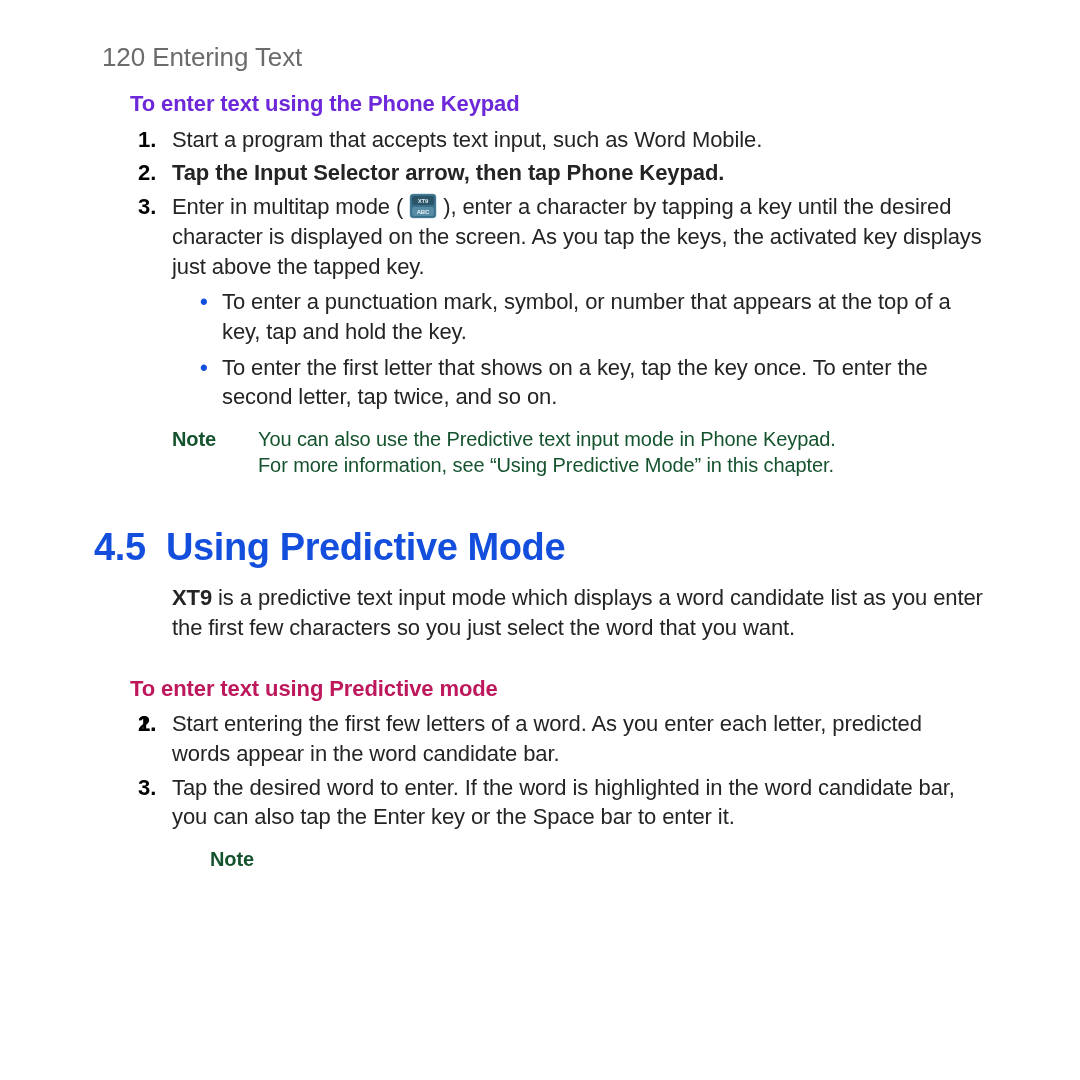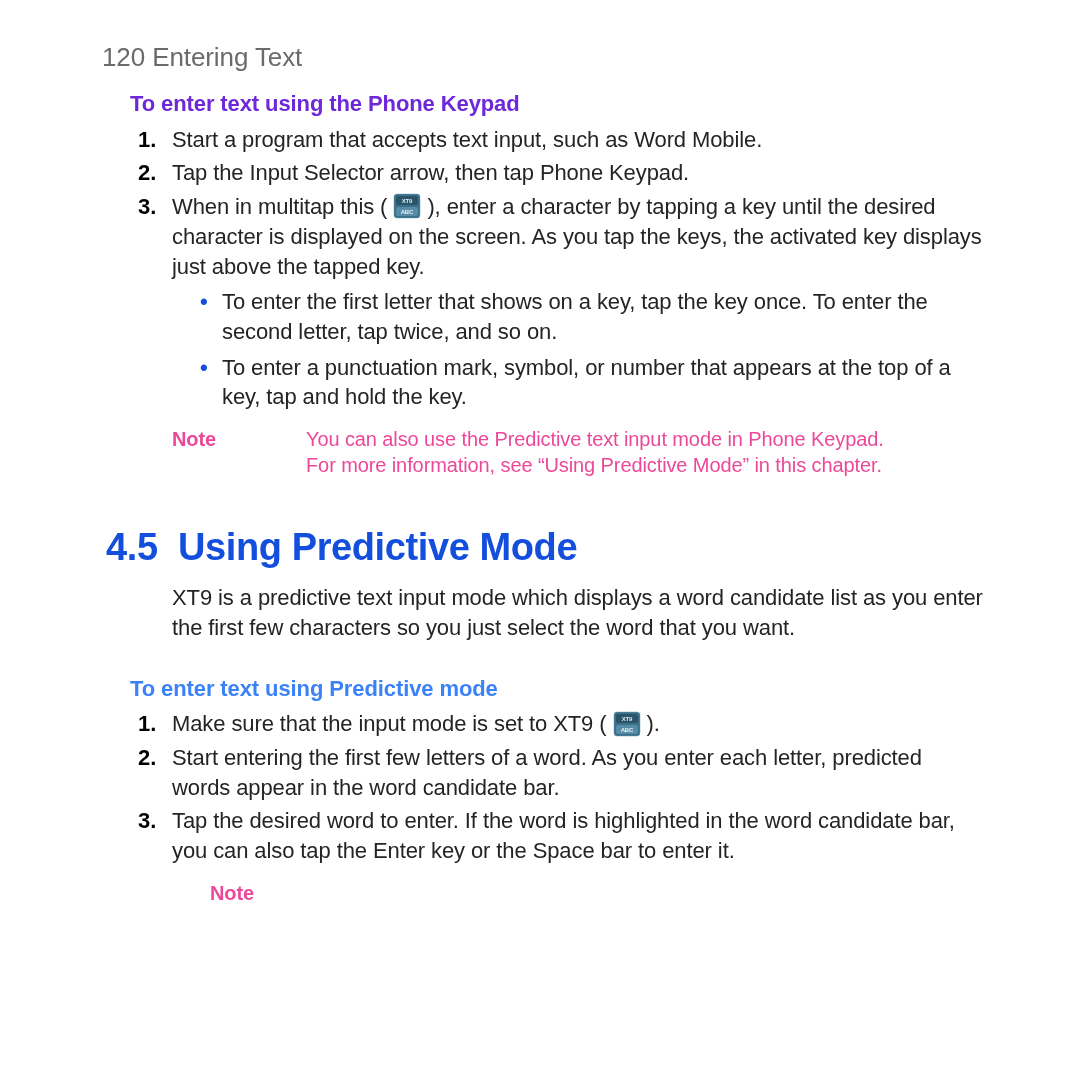--- a/index.html
+++ b/index.html
@@ -7,31 +7,31 @@
     .page-head { font-size: 26px; color: #6b6b6b; margin-bottom: 14px; padding-left: 8px; }
     .head-num { display: inline-block; min-width: 40px; }
     .sub1 { color: #6d28d9; font-weight: 700; font-size: 22px; margin: 4px 0 6px 36px; }
     ol.numlist { list-style: none; margin-left: 78px; }
     ol.numlist > li { position: relative; margin-bottom: 4px; padding-left: 0; }
     ol.numlist > li .num { position: absolute; left: -34px; font-weight: 700; }
     ol.numlist > li.dark .num { color: #000; }
     ul.bullets { list-style: none; margin-left: 28px; margin-top: 6px; }
     ul.bullets li { position: relative; padding-left: 22px; margin-bottom: 6px; }
     ul.bullets li::before { content: "•"; color: #134fdc; position: absolute; left: 0; font-weight: 700; }
-    .b { font-weight: 400; }
+    .b { font-weight: 700; }
     .icon-xt9 { display: inline-block; width: 28px; height: 26px; vertical-align: middle; position: relative; top: -2px; }
     .icon-xt9 svg { width: 28px; height: 26px; display: block; }
-    .notewrap { display: flex; margin-left: 78px; margin-top: 14px; color: #ec4899; font-size: 20px; line-height: 1.3; gap: 48px; }
+    .notewrap { display: flex; margin-left: 78px; margin-top: 14px; color: #14532d; font-size: 20px; line-height: 1.3; }
     .notewrap .nlabel { font-weight: 700; min-width: 86px; }
     .notewrap .ntext { flex: 1; }
     .notewrap.indent2 { margin-left: 116px; }
-    h2.section-title { color: #134fdc; font-weight: 700; font-size: 38px; margin: 44px 0 10px 12px; letter-spacing: -0.4px; }
+    h2.section-title { color: #134fdc; font-weight: 700; font-size: 38px; margin: 44px 0 10px 0; letter-spacing: -0.4px; }
     h2.section-title .secnum { display: inline-block; width: 72px; }
     .para-after-h2 { margin-left: 78px; margin-bottom: 31px; }
-    .sub2 { color: #3b82f6; font-weight: 700; font-size: 22px; margin: 4px 0 6px 36px; }
+    .sub2 { color: #be185d; font-weight: 700; font-size: 22px; margin: 4px 0 6px 36px; }
   </style>
 </head>
 <body>
 
 <div class="page-head">
   <span class="head-num">120</span>
   <span>Entering Text</span>
 </div>
 
 <div class="sub1">To enter text using the Phone Keypad</div>
@@ -43,35 +43,35 @@
   </li>
   <li class="dark">
     <span class="num b">2.</span>
     <span class="b">
       <span>Tap the </span><span class="b">Input Selector</span><span> arrow, then tap </span><span class="b">Phone Keypad</span><span>.</span>
     </span>
   </li>
   <li class="dark">
     <span class="num b">3.</span>
     <span>
-      <span>When in multitap this ( </span>
+      <span>Enter in multitap mode ( </span>
       <span class="icon-xt9">
         <svg viewBox="0 0 28 26">
             <rect x="1" y="1" width="26" height="24" rx="3" fill="#3a6f8a" stroke="#6fa3b8" stroke-width="0.5"></rect>
             <rect x="3" y="3" width="22" height="9" rx="2" fill="#2a5568"></rect>
             <text x="14" y="10" text-anchor="middle" fill="#dfe9ef" font-size="6" font-family="Arial" font-weight="bold">XT9</text>
             <rect x="3" y="14" width="22" height="9" rx="2" fill="#568ca5"></rect>
             <text x="14" y="21" text-anchor="middle" fill="#e8f1f5" font-size="6" font-family="Arial" font-weight="bold">ABC</text>
           </svg>
       </span>
       <span> ), enter a character by tapping a key until the desired character is displayed on the screen. As you tap the keys, the activated key displays just above the tapped key.</span>
     </span>
     <ul class="bullets">
+      <li>To enter a punctuation mark, symbol, or number that appears at the top of a key, tap and hold the key.</li>
       <li>To enter the first letter that shows on a key, tap the key once. To enter the second letter, tap twice, and so on.</li>
-      <li>To enter a punctuation mark, symbol, or number that appears at the top of a key, tap and hold the key.</li>
     </ul>
   </li>
 </ol>
 
 <div class="notewrap">
   <div class="nlabel">Note</div>
   <div class="ntext">
     <div>You can also use the Predictive text input mode in Phone Keypad.</div>
     <div>For more information, see “Using Predictive Mode” in this chapter.</div>
   </div>
@@ -83,33 +83,20 @@
 
 <div class="para-after-h2">
   <span class="b">XT9</span><span> is a predictive text input mode which displays a word candidate list as you enter the first few characters so you just select the word that you want.</span>
 </div>
 
 <div class="sub2">To enter text using Predictive mode</div>
 
 <ol class="numlist">
   <li class="dark">
     <span class="num b">1.</span>
-    <span>
-      <span>Make sure that the input mode is set to XT9 ( </span>
-      <span class="icon-xt9">
-        <svg viewBox="0 0 28 26">
-            <rect x="1" y="1" width="26" height="24" rx="3" fill="#3a6f8a" stroke="#6fa3b8" stroke-width="0.5"></rect>
-            <rect x="3" y="3" width="22" height="9" rx="2" fill="#2a5568"></rect>
-            <text x="14" y="10" text-anchor="middle" fill="#dfe9ef" font-size="6" font-family="Arial" font-weight="bold">XT9</text>
-            <rect x="3" y="14" width="22" height="9" rx="2" fill="#568ca5"></rect>
-            <text x="14" y="21" text-anchor="middle" fill="#e8f1f5" font-size="6" font-family="Arial" font-weight="bold">ABC</text>
-          </svg>
-      </span>
-      <span> ).</span>
-    </span>
   </li>
   <li class="dark">
     <span class="num b">2.</span>
     <span>Start entering the first few letters of a word. As you enter each letter, predicted words appear in the word candidate bar.</span>
   </li>
   <li class="dark">
     <span class="num b">3.</span>
     <span>Tap the desired word to enter. If the word is highlighted in the word candidate bar, you can also tap the Enter key or the Space bar to enter it.</span>
   </li>
 </ol>

